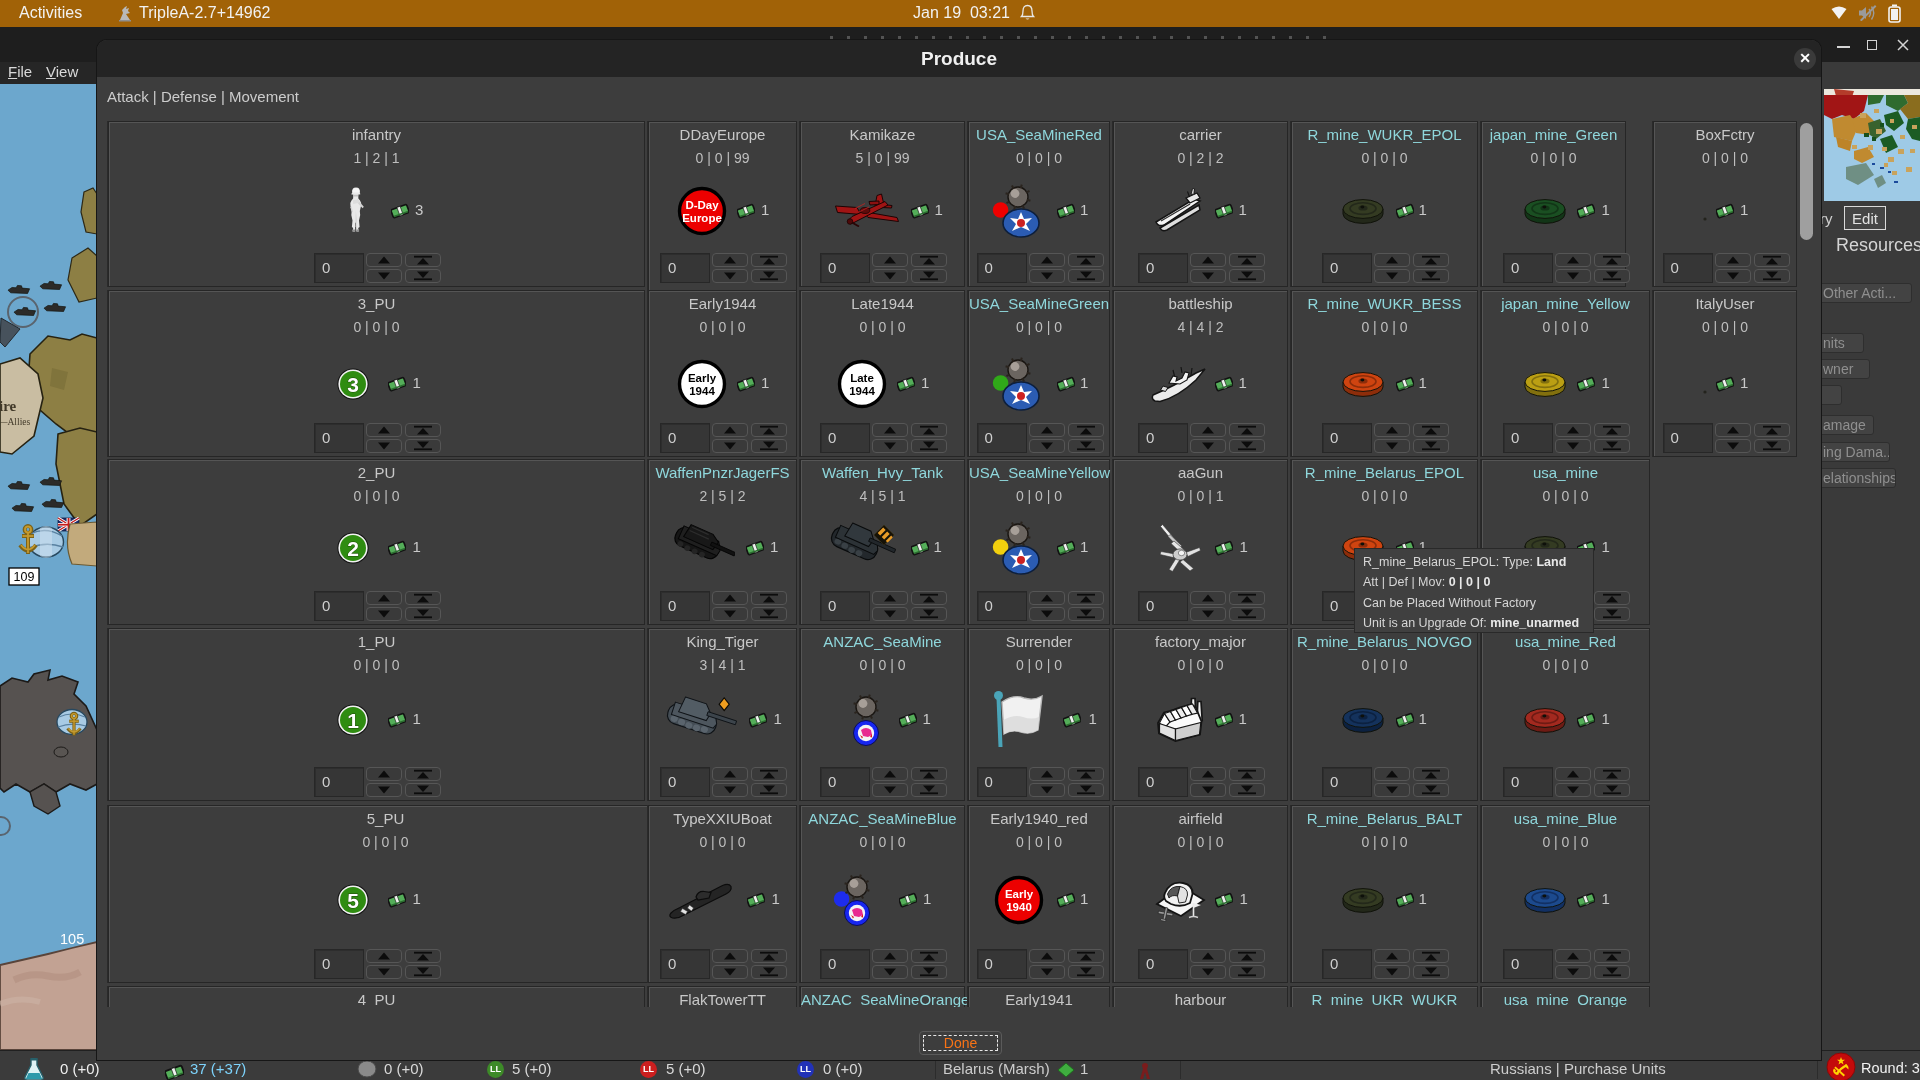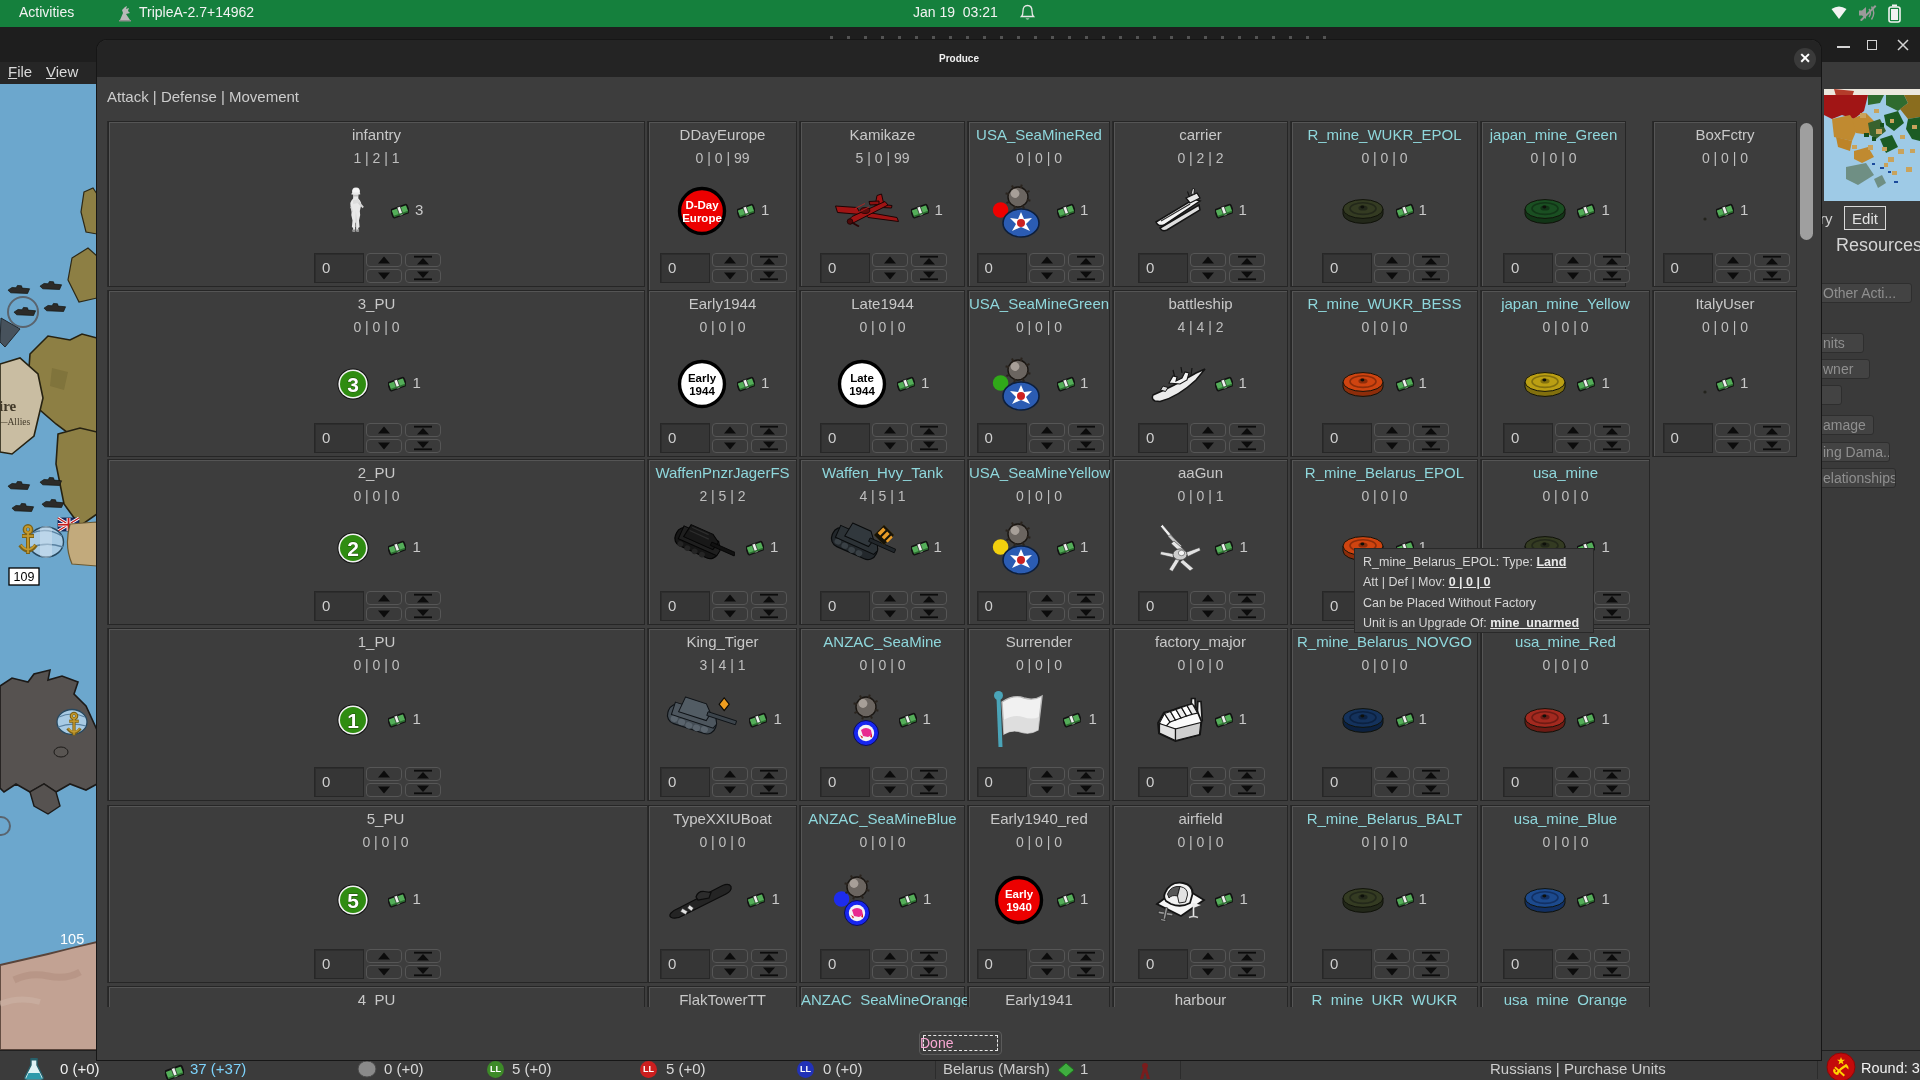--- a/index.html
+++ b/index.html
@@ -1,38 +1,38 @@
 <!DOCTYPE html>
 <html><head><meta charset="utf-8"><title>Produce</title><style>
 * { margin:0; padding:0; box-sizing:border-box; }
 html,body { width:1920px; height:1080px; overflow:hidden; background:#1c1c1c;
   font-family:"Liberation Sans",sans-serif; }
-#topbar { position:absolute; left:0; top:0; width:1920px; height:27px; background:#15803d; color:#f2f2f2; font-size:14px; }
+#topbar { position:absolute; left:0; top:0; width:1920px; height:27px; background:#a16207; color:#f2f2f2; font-size:16px; }
 #winbar { position:absolute; left:0; top:27px; width:1920px; height:35px; background:#1e1e1e; }
 #menubar { position:absolute; left:0; top:62px; width:97px; height:22px; background:#262626; color:#d9d9d9; font-size:15px; }
 #mapleft { position:absolute; left:0; top:84px; width:97px; height:966px; }
 #dialog { position:absolute; left:97px; top:40px; width:1724px; height:1020px; background:#3d3d3d; border-radius:10px 10px 0 0; box-shadow:0 0 0 1px #161616; }
-#dtitle { position:absolute; left:0; top:0; width:100%; height:37px; background:#242424; border-radius:10px 10px 0 0; color:#f0f0f0; font-weight:bold; font-size:10px; text-align:center; line-height:38px; }
+#dtitle { position:absolute; left:0; top:0; width:100%; height:37px; background:#242424; border-radius:10px 10px 0 0; color:#f0f0f0; font-weight:bold; font-size:19px; text-align:center; line-height:38px; }
 #dclose { position:absolute; right:5px; top:8px; width:22px; height:22px; border-radius:11px; background:#3a3a3a; color:#fff; font-size:14px; font-weight:bold; text-align:center; line-height:21px; }
 .cell { position:absolute; background:#3d3d3d; border:1px solid #262626; box-shadow:inset 1px 1px 0 #555, -1px 0 0 #2a2a2a; }
 .ct { position:absolute; top:4px; left:0; width:100%; text-align:center; font-size:15px; }
 .cs { position:absolute; top:28px; left:0; width:100%; text-align:center; font-size:14px; color:#bfbfbf; }
 .cc { position:absolute; font-size:15px; color:#c9c9c9; }
 .spin { position:absolute; width:127px; height:30px; }
 .sfield { position:absolute; left:0; top:0; width:50px; height:30px; background:#363636; border:1px solid #272727; box-shadow:inset 1px 1px 0 #2d2d2d; color:#cfcfcf; font-size:15px; line-height:28px; padding-left:7px; }
 .sbcol { position:absolute; top:0; width:36px; height:30px; }
 .sb { width:36px; height:14px; background:#3a3a3a; border:1px solid #565656; border-radius:4px; margin-bottom:2px; overflow:hidden; }
 .sb svg { display:block; margin:0 auto; }
 .rbtn { position:absolute; height:20px; background:#434343; border:1px solid #2e2e2e; border-radius:3px; color:#8f8f8f; font-size:14px; line-height:18px; padding-left:6px; overflow:hidden; white-space:nowrap; }
 #statusbar { position:absolute; left:0; top:1050px; width:1920px; height:30px; background:#3b3b3b; border-top:1px solid #202020; }
 .st { position:absolute; top:9px; font-size:15px; }
 .rc { position:absolute; top:10px; width:17px; height:17px; border-radius:9px; color:#fff; font-size:9px; font-weight:bold; text-align:center; line-height:17px; }
 #tooltip { position:absolute; left:1354px; top:548px; width:240px; height:85px; background:#404040; border:1px solid #292929; color:#d6d6d6; font-size:12.5px; line-height:1.62; padding:3px 8px; z-index:10; }
-#tooltip b { color:#e8e8e8;text-decoration:underline; }
-#donebtn { position:absolute; left:822px; top:991px; width:83px; height:24px; border:1px solid #5a5a5a; border-radius:4px; background:#3d3d3d; color:#f9a8d4; font-size:14px; line-height:22px; }
+#tooltip b { color:#e8e8e8; }
+#donebtn { position:absolute; left:822px; top:991px; width:83px; height:24px; border:1px solid #5a5a5a; border-radius:4px; background:#3d3d3d; color:#f97316; font-size:14px; text-align:center; line-height:22px; }
 #donebtn:before { content:""; position:absolute; left:3px; top:3px; right:3px; bottom:3px; border:1px dashed #e8e8e8; }
 #attackdef { position:absolute; left:10px; top:48px; font-size:15px; color:#cccccc; }
 #vscroll { position:absolute; left:1703px; top:83px; width:13px; height:117px; background:#9f9f9f; border-radius:7px; }
 </style></head>
 <body>
 <div id="topbar">
 <div style="position:absolute;left:19px;top:4px">Activities</div>
 <svg style="position:absolute;left:117px;top:5px" width="16" height="17" viewBox="0 0 16 17">
 <path d="M3 15 L6 8 L5 5 L8 2 L10 1 L9 4 L12 3 L11 6 L13 8 L9 9 L11 12 L13 15 Z" fill="#b9b9b9"></path>
 <path d="M2 15 L14 15 L14 16.5 L2 16.5 Z" fill="#8f8f8f"></path>

